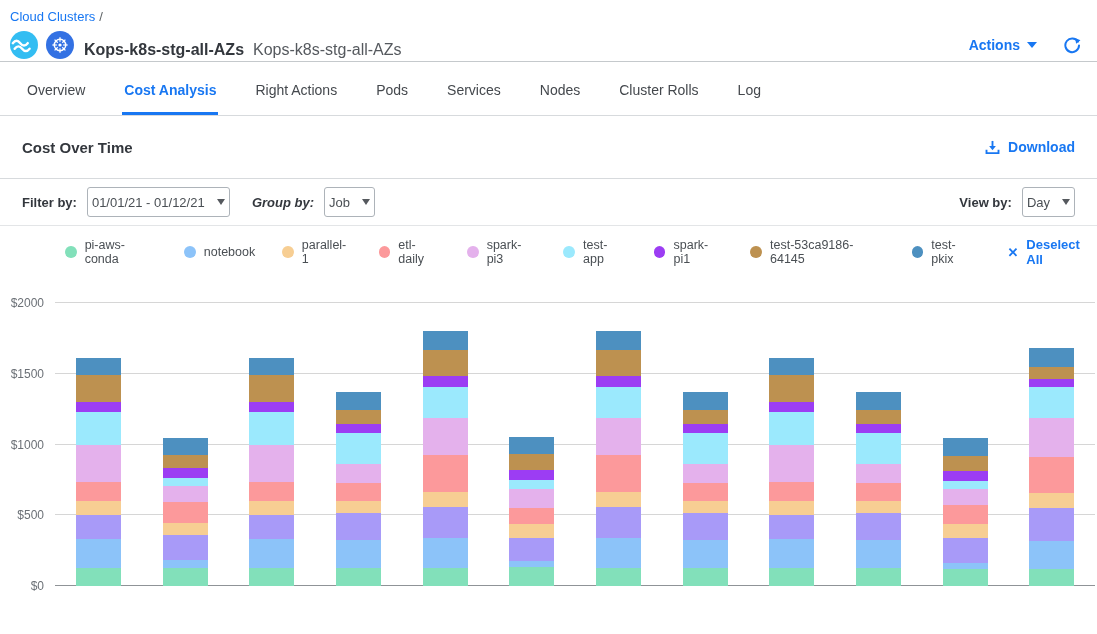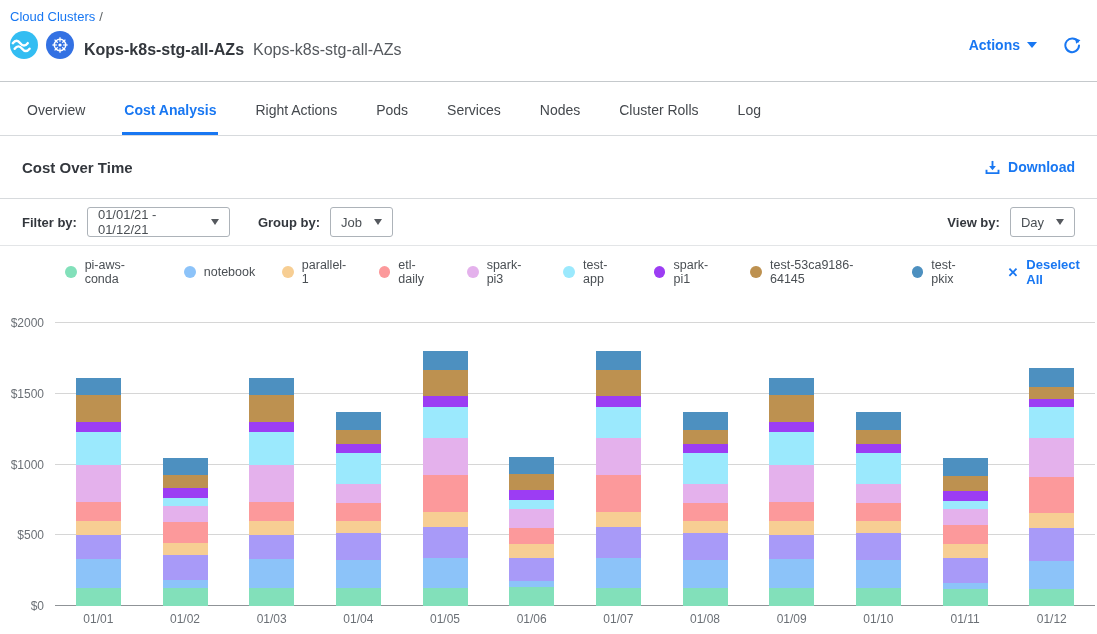--- a/index.html
+++ b/index.html
@@ -1,20 +1,20 @@
 <!DOCTYPE html>
 <html><head>
 <meta charset="utf-8">
 <style>
   * { margin:0; padding:0; box-sizing:border-box; }
   html,body { width:1097px; height:634px; background:#fff; overflow:hidden;
     font-family:"Liberation Sans", sans-serif; color:#33373d; }
 
   
-  .header { padding:9px 20px 0 10px; height:82px; border-bottom:1.5px solid #c5c9cc; position:relative; }
+  .header { padding:9px 20px 0 10px; height:62px; border-bottom:1.5px solid #c5c9cc; position:relative; }
   .breadcrumb { font-size:13px; }
   .breadcrumb a { color:#1877f2; text-decoration:none; cursor:pointer; }
   .breadcrumb .sep { color:#5e6366; margin-left:4px; }
   .title-row { display:flex; align-items:flex-end; margin-top:7px; }
   .app-icon { width:28px; height:28px; border-radius:50%; display:flex; align-items:center; justify-content:center; flex:0 0 auto; }
   .ocean-icon { background:#33bdf2; }
   .k8s-icon  { background:#3371e3; margin-left:8px; }
   .page-title { font-size:16px; font-weight:bold; margin-left:10px; }
   .page-subtitle { font-size:16px; color:#55595e; margin-left:9px; }
   .header-right { position:absolute; right:16px; top:36px; display:flex; align-items:center; gap:26px; }
@@ -28,24 +28,24 @@
   .tab.active { color:#1877f2; font-weight:bold; border-bottom:3px solid #1877f2; padding-bottom:14px; }
 
   
   .section-head { height:63px; display:flex; align-items:center; justify-content:space-between; padding:0 22px; border-bottom:1px solid #d7dadd; }
   .section-title { font-size:15px; font-weight:bold; }
   .download-btn { color:#1877f2; font-weight:bold; font-size:14px; display:flex; align-items:center; gap:8px; cursor:pointer; }
 
   
   .filter-row { height:47px; display:flex; align-items:center; padding:0 22px; border-bottom:1px solid #e3e5e7; }
   .f-label { font-size:13px; font-weight:bold; margin-right:10px; }
-  .select { height:30px; border:1px solid #adb3b9; border-radius:3px; background:#fff; display:flex; align-items:center; font-size:13px; color:#4a4f54; padding:0 10px; gap:12px; cursor:pointer; }
+  .select { height:30px; border:1px solid #adb3b9; border-radius:3px; background:#fff; display:flex; align-items:center; font-size:13px; color:#4a4f54; padding:0 4px; gap:12px; cursor:pointer; }
   .select .caret { border-top-color:#55595e; border-left-width:4.5px; border-right-width:4.5px; }
   .date-select { width:143px; justify-content:space-between; }
-  .group-wrap { margin-left:28px; }
+  .group-wrap { margin-left:22px;font-style:italic; }
   .add-filter { margin-left:16px; height:30px; padding:0 16px; border:1px solid #1877f2; border-radius:3px; background:#fff; color:#1877f2; font-weight:bold; font-size:13.5px; cursor:pointer; font-family:inherit; }
   .spacer { flex:1; }
 
   
   .legend { display:flex; align-items:center; gap:27px; padding-left:65px; margin-top:16px; height:20px; }
   .legend-item { display:flex; align-items:center; gap:8px; font-size:12.5px; color:#4a4f54; cursor:pointer; }
   .dot { width:12px; height:12px; border-radius:50%; display:inline-block; }
   .deselect { color:#1877f2; font-weight:bold; font-size:13px; display:flex; align-items:center; gap:8px; cursor:pointer; margin-left:4px; }
   .deselect .x { font-size:13px; font-weight:bold; }
 
@@ -376,27 +376,13 @@
             <div style="height: 36.79px; background: rgb(252, 153, 155);"></div>
             <div style="height: 38.205px; background: rgb(228, 177, 236);"></div>
             <div style="height: 31.13px; background: rgb(155, 233, 253);"></div>
             <div style="height: 8.49px; background: rgb(156, 61, 243);"></div>
             <div style="height: 12.0275px; background: rgb(189, 145, 80);"></div>
             <div style="height: 18.395px; background: rgb(77, 144, 192);"></div>
           </div>
         </div>
       </div>
   </div>
-  <div class="xlabels">
-      <div class="xlab">01/01</div>
-      <div class="xlab">01/02</div>
-      <div class="xlab">01/03</div>
-      <div class="xlab">01/04</div>
-      <div class="xlab">01/05</div>
-      <div class="xlab">01/06</div>
-      <div class="xlab">01/07</div>
-      <div class="xlab">01/08</div>
-      <div class="xlab">01/09</div>
-      <div class="xlab">01/10</div>
-      <div class="xlab">01/11</div>
-      <div class="xlab">01/12</div>
-    </div>
 </div>
 
 </body></html>

